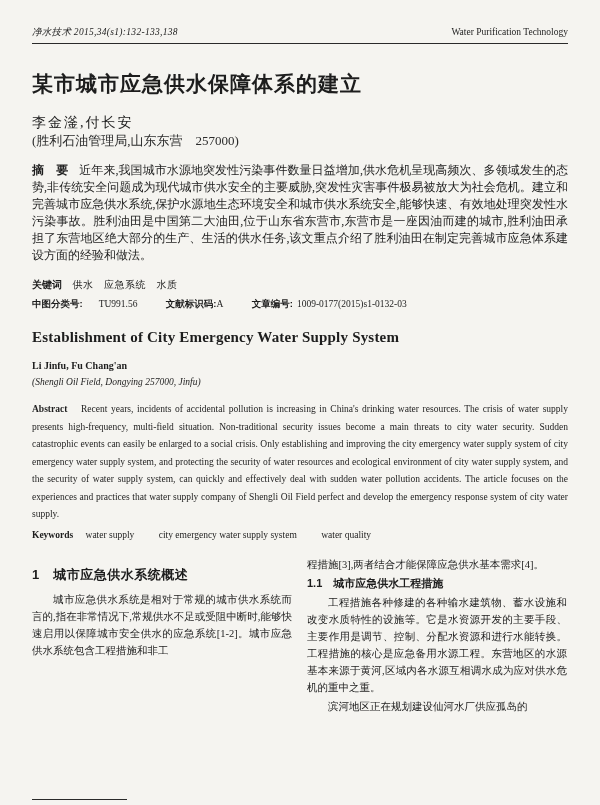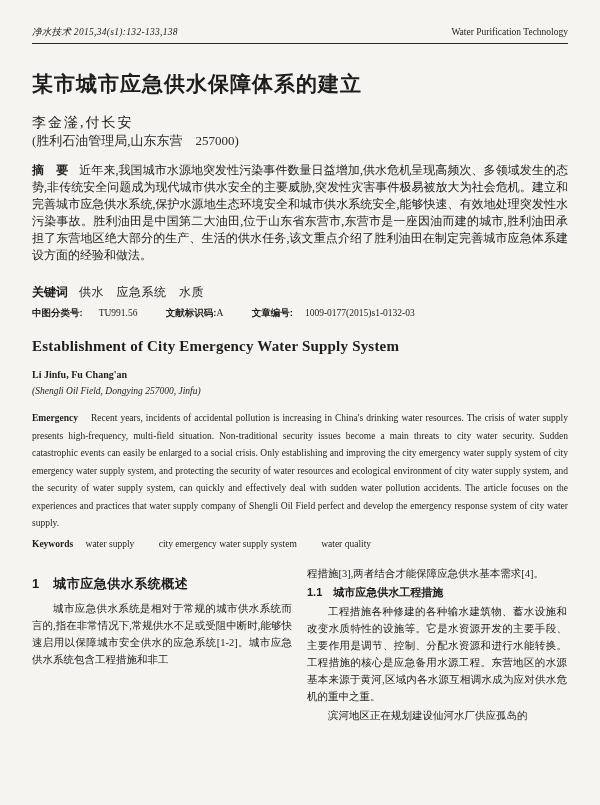--- a/index.html
+++ b/index.html
@@ -24,21 +24,21 @@
     font-family: "Liberation Sans", "DejaVu Sans", sans-serif;
     font-size: 21px; font-weight: bold; letter-spacing: 1px;
     margin: 26px 0 0 0;
   }
   .authors-cn { font-size: 14px; margin-top: 16px; letter-spacing: 2px; }
   .affiliation-cn { font-size: 13px; color: #2b2b2b; }
 
   
   .abstract-cn { font-size: 12px; line-height: 17px; text-align: justify; margin: 12px 0 0 0; }
   .cn-label { font-weight: bold; font-family: "Liberation Sans", sans-serif; margin-right: 8px; }
-  .keywords-cn { font-size: 12px; margin: 20px 0 0 0; }
+  .keywords-cn { font-size: 10px; margin: 14px 0 0 0; }
   .kw-text { letter-spacing: .5px; }
   .classification { font-size: 9.5px; margin: 6px 0 0 0; }
   .classification .pair { margin-right: 26px; }
 
   
   .title-en { font-size: 15px; font-weight: bold; margin: 18px 0 0 0; letter-spacing: .2px; }
   .authors-en { font-size: 10px; font-weight: bold; margin-top: 14px; }
   .affiliation-en { font-size: 9.5px; font-style: italic; margin-top: 6px; }
   .abstract-en { font-size: 9.5px; line-height: 17.5px; text-align: justify; margin: 14px 0 0 0; }
   .en-label { font-weight: bold; margin-right: 10px; }
@@ -86,29 +86,29 @@
   </p>
 
   <p class="keywords-cn">
     <span class="cn-label">关键词</span>
     <span class="kw-text">供水　应急系统　水质</span>
   </p>
 
   <p class="classification">
     <span class="pair"><span class="cn-label" style="margin-right:16px">中图分类号:</span><span>TU991.56</span></span>
     <span class="pair"><span class="cn-label" style="margin-right:0">文献标识码:</span><span>A</span></span>
-    <span class="pair"><span class="cn-label" style="margin-right:12px">文章编号:</span><span>1009-0177(2015)s1-0132-03</span></span>
+    <span class="pair"><span class="cn-label" style="margin-right:4px">文章编号:</span><span>1009-0177(2015)s1-0132-03</span></span>
   </p>
 
   <h2 class="title-en">Establishment of City Emergency Water Supply System</h2>
   <div class="authors-en">Li Jinfu, Fu Chang'an</div>
   <div class="affiliation-en">(Shengli Oil Field, Dongying 257000, Jinfu)</div>
 
   <p class="abstract-en">
-    <span class="en-label">Emergency</span>
+    <span class="en-label">Abstract</span>
     <span>Recent years, incidents of accidental pollution is increasing in China's drinking water resources. The crisis of water supply presents high-frequency, multi-field situation. Non-traditional security issues become a main threats to city water security. Sudden catastrophic events can easily be enlarged to a social crisis. Only establishing and improving the city emergency water supply system of city emergency water supply system, and protecting the security of water resources and ecological environment of city water supply system, and the security of water supply system, can quickly and effectively deal with sudden water pollution accidents. The article focuses on the experiences and practices that water supply company of Shengli Oil Field perfect and develop the emergency response system of city water supply.</span>
   </p>
 
   <p class="keywords-en">
     <span class="en-label">Keywords</span>
     <span class="term">water supply</span>
     <span class="term">city emergency water supply system</span>
     <span class="term">water quality</span>
   </p>
 

